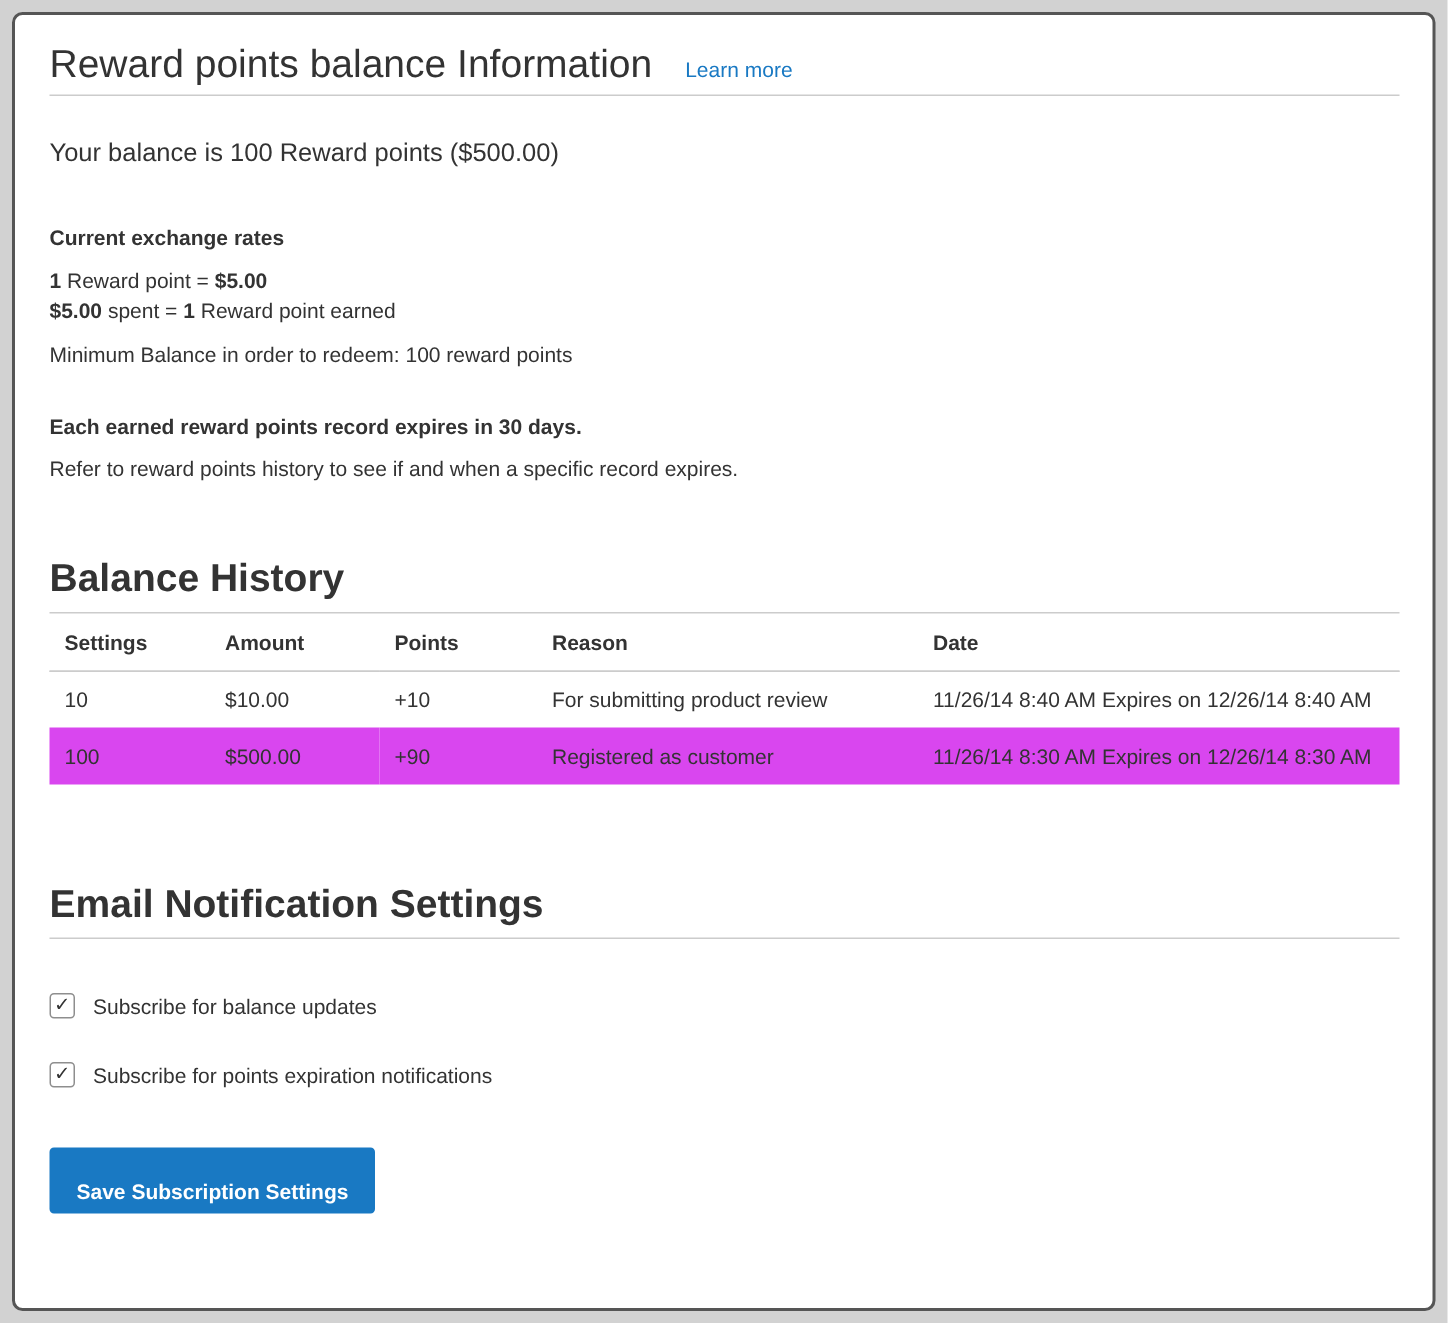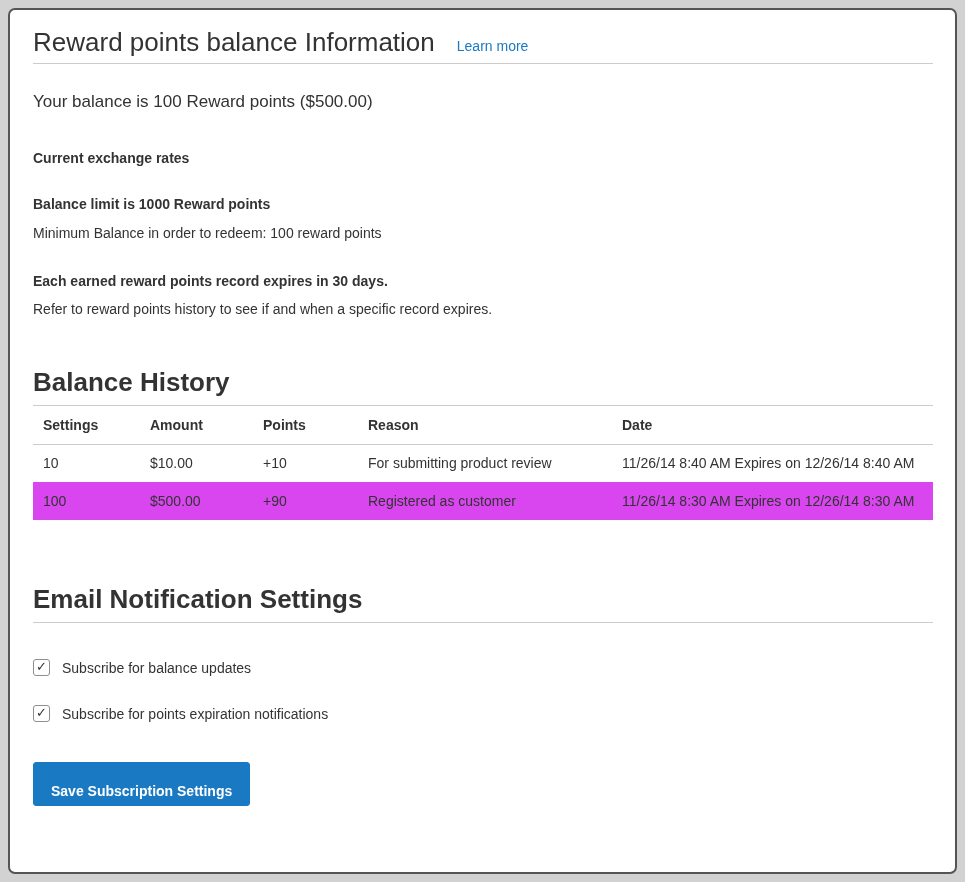--- a/index.html
+++ b/index.html
@@ -109,22 +109,26 @@
 
     <div class="title-row">
       <h1 class="page-title">Reward points balance Information</h1>
       <a class="learn-more">Learn more</a>
     </div>
     <hr class="divider">
 
     <p class="balance-summary">Your balance is 100 Reward points ($500.00)</p>
 
     <h3 class="sub-heading mt-exchange">Current exchange rates</h3>
+    <p class="rates">
+      <span><b>1</b><span> Reward point = </span><b>$5.00</b></span>
+      <br>
+      <span><b>$5.00</b><span> spent = </span><b>1</b><span> Reward point earned</span></span>
+    </p>
 
-    <h3 class="sub-heading mt-limit">Balance limit is 1000 Reward points</h3>
     <p class="plain">Minimum Balance in order to redeem: 100 reward points</p>
 
     <h3 class="sub-heading mt-expiry">Each earned reward points record expires in 30 days.</h3>
     <p class="plain mt-refer">Refer to reward points history to see if and when a specific record expires.</p>
 
     <h2 class="section-heading mt-history">Balance History</h2>
     <hr class="divider under-h2">
 
     <table class="history">
       <colgroup>

